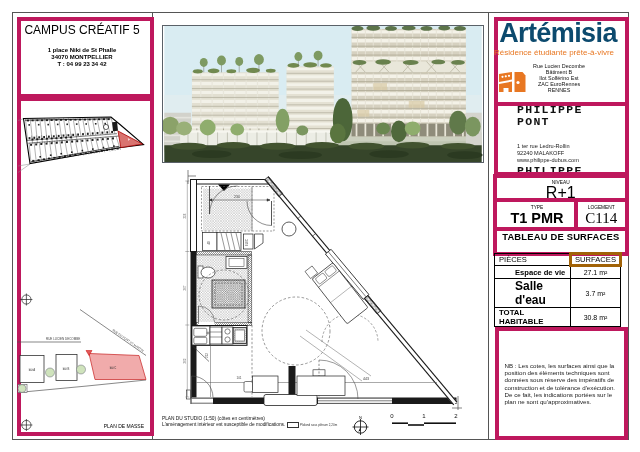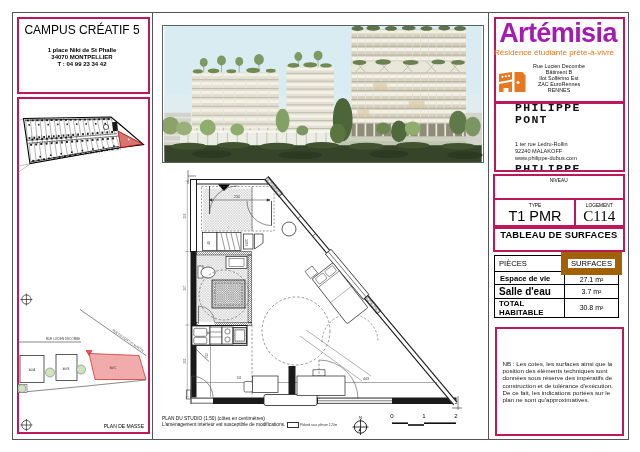--- a/index.html
+++ b/index.html
@@ -1,18 +1,18 @@
 <!DOCTYPE html>
 <html><head>
 <meta charset="utf-8">
 <style>
 html,body{margin:0;padding:0;}
 body{width:640px;height:452px;position:relative;background:#fff;font-family:"Liberation Sans",sans-serif;overflow:hidden;}
 .abs{position:absolute;}
-.box{position:absolute;border:2px solid #be185d;background:#fff;}
+.box{position:absolute;border:4px solid #be185d;background:#fff;}
 </style>
 </head>
 <body>
 
 <div class="abs" style="left:12px;top:12px;width:615px;height:426px;border:1.5px solid #555;"></div>
 
 <div class="abs" style="left:152px;top:12px;width:1px;height:427px;background:#555;"></div>
 
 <div class="abs" style="left:488px;top:12px;width:1px;height:427px;background:#555;"></div>
 
@@ -736,21 +736,21 @@
   <text x="4" y="7" font-size="6" fill="#111" text-anchor="middle" font-family="Liberation Sans">0</text>
   <text x="36" y="7" font-size="6" fill="#111" text-anchor="middle" font-family="Liberation Sans">1</text>
   <text x="68" y="7" font-size="6" fill="#111" text-anchor="middle" font-family="Liberation Sans">2</text>
   <line x1="4" y1="12.2" x2="20" y2="12.2" stroke="#111" stroke-width="1.6"></line>
   <line x1="20" y1="14" x2="36" y2="14" stroke="#111" stroke-width="1.6"></line>
   <line x1="36" y1="12.2" x2="68" y2="12.2" stroke="#111" stroke-width="1.6"></line>
 </svg>
 
 <div class="box" style="left:494px;top:17px;width:126.5px;height:81.5px;"></div>
 
-<div class="abs" style="left:494px;top:17.5px;width:128px;text-align:center;font-weight:bold;font-size:27px;color:#a21caf;letter-spacing:-0.6px;">Artémisia</div>
+<div class="abs" style="left:494px;top:17.5px;width:128px;text-align:center;font-weight:bold;font-size:27px;color:#0c4a6e;letter-spacing:-0.6px;">Artémisia</div>
 
 <div class="abs" style="left:494px;top:48px;width:128px;text-align:left;font-size:8px;color:#e87722;white-space:nowrap;">Résidence étudiante prête-à-vivre</div>
 
 <svg class="abs" style="left:498px;top:71px;" width="29" height="22" viewBox="0 0 29 22">
   <path d="M1 3 L14 1 L14 8.5 L1 11 Z M1 13 L14 10.5 L14 21 L10.5 21 L10.5 17 L5.5 17 L5.5 21 L1 21 Z" fill="#e87722"></path>
   <circle cx="4.5" cy="5.8" r="1.1" fill="#fff"></circle>
     <circle cx="7.8" cy="5.3" r="1.1" fill="#fff"></circle>
     <circle cx="11" cy="4.8" r="1.1" fill="#fff"></circle>
   <path d="M16.5 1 L24.5 1 L27.5 4.5 L27.5 21 L16.5 21 Z" fill="#e87722"></path>
   <circle cx="20" cy="11.5" r="1.6" fill="#fff"></circle>
@@ -763,49 +763,50 @@
   <div style="position:absolute;left:19px;top:-3.5px;font-family:'Liberation Mono',monospace;font-weight:bold;font-size:11.5px;letter-spacing:1.3px;color:#111;">PHILIPPE</div>
   <div style="position:absolute;left:19px;top:9px;font-family:'Liberation Mono',monospace;font-weight:bold;font-size:11.5px;letter-spacing:1.3px;color:#111;">PONT</div>
 
   <div style="position:absolute;left:19px;top:37px;font-size:5.6px;line-height:7px;color:#222;">1 ter rue Ledru-Rollin<br>92240 MALAKOFF<br>www.philippe-dubus.com</div>
 
   <div style="position:absolute;left:19px;top:57.5px;font-family:'Liberation Mono',monospace;font-weight:bold;font-size:11.5px;letter-spacing:1.3px;color:#111;">PHILIPPE</div>
 </div>
 
 <div class="box" style="left:493px;top:173.5px;width:127.5px;height:24.5px;text-align:center;">
   <div style="font-size:4.8px;margin-top:2.5px;">NIVEAU</div>
+  <div style="font-size:16px;margin-top:0.5px;line-height:13px;">R+1</div>
 </div>
 
 <div class="box" style="left:493px;top:198px;width:80px;height:25px;text-align:center;">
   <div style="font-size:4.8px;margin-top:3px;">TYPE</div>
-  <div style="font-size:14.5px;margin-top:1.5px;line-height:12px;">T1 PMR</div>
+  <div style="font-size:14.5px;margin-top:1.5px;line-height:12px;font-weight:bold;">T1 PMR</div>
 </div>
 
 <div class="box" style="left:574px;top:198px;width:46.5px;height:25px;text-align:center;">
   <div style="font-size:4.8px;margin-top:3px;">LOGEMENT</div>
   <div style="font-size:15px;margin-top:1.5px;line-height:12px;font-family:Liberation Serif, serif;">C114</div>
 </div>
 
 <div class="box" style="left:493px;top:227px;width:127.5px;height:20.5px;text-align:center;">
   <div style="font-size:9.4px;font-weight:bold;margin-top:0;letter-spacing:0.2px;">TABLEAU DE SURFACES</div>
 </div>
 
 <div class="abs" style="left:494px;top:252px;width:140px;">
   <table style="border-collapse:collapse;width:127.6px;font-family:'Liberation Sans',sans-serif;table-layout:fixed;">
     <tbody>
         <tr style="height:10.2px;">
       <td style="border:1px solid #000;font-size:7.6px;padding:0 0 0 4px;">PIÈCES</td>
-      <td style="border:7px solid #a16207;font-size:7.6px;width:46.2px;text-align:center;padding:0;">SURFACES</td>
+      <td style="border:3px solid #a16207;font-size:7.6px;width:46.2px;text-align:center;padding:0;">SURFACES</td>
     </tr>
     <tr style="height:13.4px;">
-      <td style="border:1px solid #000;font-size:7.6px;font-weight:bold;padding:0 0 0 5px;">Espace de vie</td>
+      <td style="border:1px solid #000;font-size:7.6px;font-weight:bold;padding:0 0 0 20px;">Espace de vie</td>
       <td style="border:1px solid #000;font-size:7px;text-align:center;padding:0;">27.1 m²</td>
     </tr>
     <tr style="height:13.2px;">
-      <td style="border:1px solid #000;font-size:10px;font-weight:bold;padding:0 0 0 4px;">Salle d'eau</td>
+      <td style="border:1px solid #000;font-size:12px;font-weight:bold;padding:0 0 0 20px;">Salle d'eau</td>
       <td style="border:1px solid #000;font-size:7px;text-align:center;padding:0;">3.7 m²</td>
     </tr>
     <tr style="height:13.2px;">
       <td style="border:1px solid #000;font-size:7.8px;font-weight:bold;padding:0 16px 0 4px;">TOTAL HABITABLE</td>
       <td style="border:1px solid #000;font-size:7px;text-align:center;padding:0;">30.8 m²</td>
     </tr>
   </tbody>
     </table>
 </div>
 

